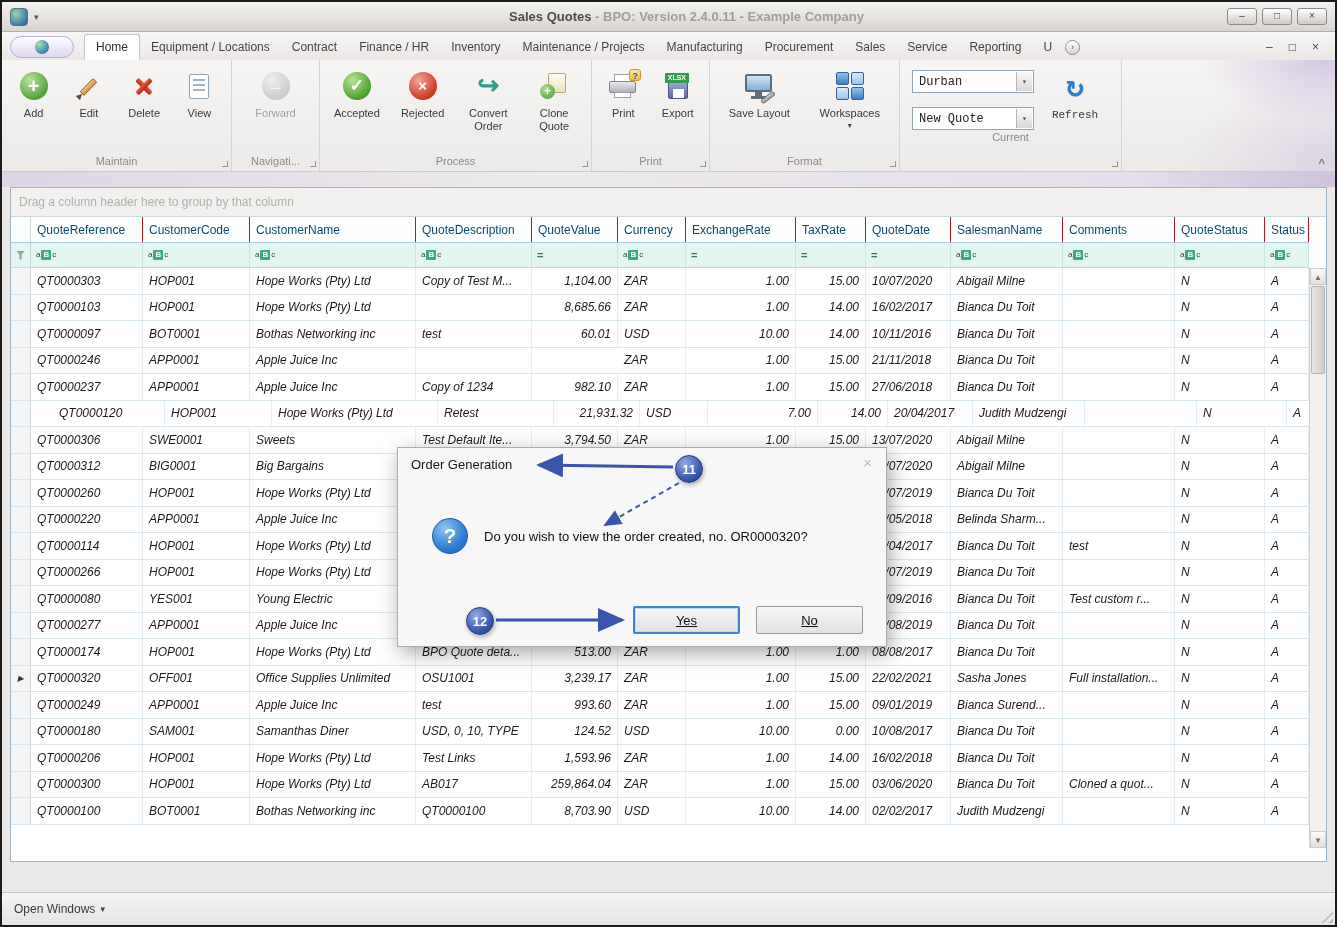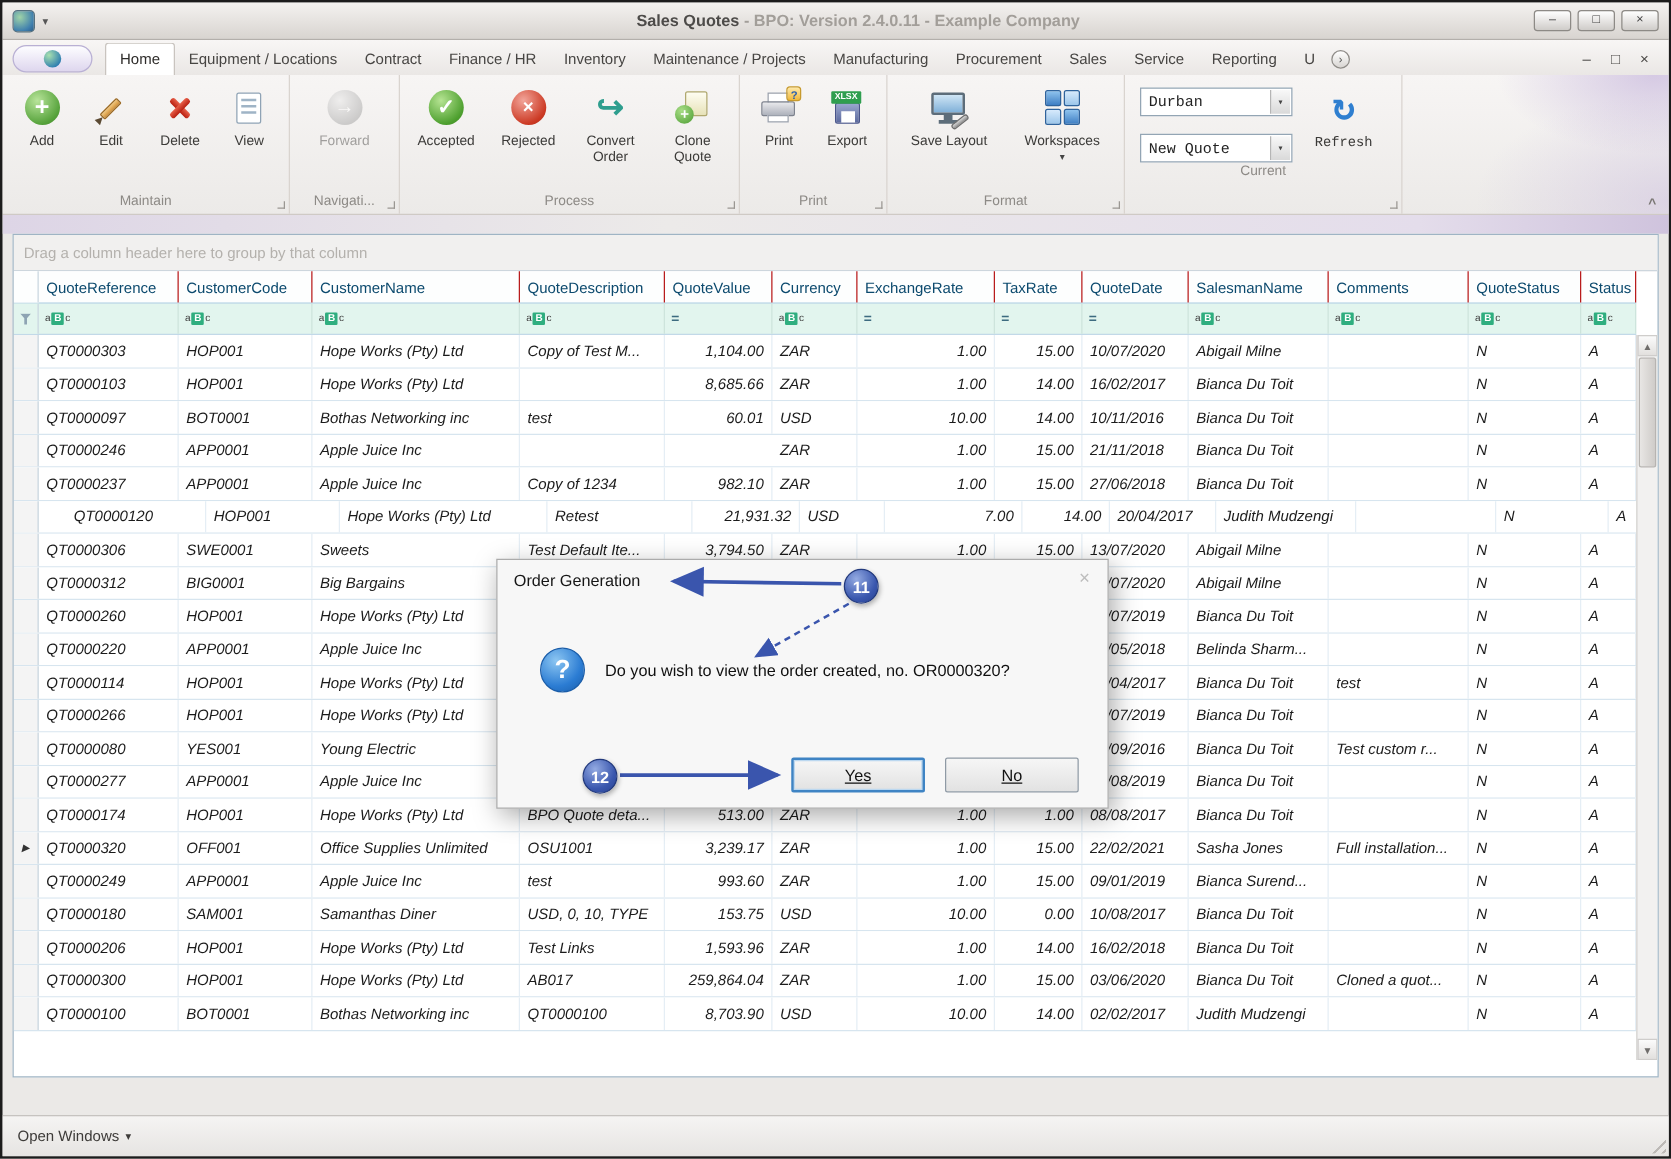--- a/index.html
+++ b/index.html
@@ -817,21 +817,21 @@
           <div class="dcell" style="width: 112px; flex: 0 0 auto;"></div>
           <div class="dcell" style="width: 90px; flex: 0 0 auto;">N</div>
           <div class="dcell" style="width: 44px; flex: 1 0 44px;">A</div>
         </div>
         <div class="grid-row data-row">
           <div class="ind"></div>
           <div class="dcell" style="width: 112px; flex: 0 0 auto;">QT0000180</div>
           <div class="dcell" style="width: 107px; flex: 0 0 auto;">SAM001</div>
           <div class="dcell" style="width: 166px; flex: 0 0 auto;">Samanthas Diner</div>
           <div class="dcell" style="width: 116px; flex: 0 0 auto;">USD, 0, 10, TYPE</div>
-          <div class="dcell num" style="width: 86px; flex: 0 0 auto;">153.75</div>
+          <div class="dcell num" style="width: 86px; flex: 0 0 auto;">124.52</div>
           <div class="dcell" style="width: 68px; flex: 0 0 auto;">USD</div>
           <div class="dcell num" style="width: 110px; flex: 0 0 auto;">10.00</div>
           <div class="dcell num" style="width: 70px; flex: 0 0 auto;">0.00</div>
           <div class="dcell" style="width: 85px; flex: 0 0 auto;">10/08/2017</div>
           <div class="dcell" style="width: 112px; flex: 0 0 auto;">Bianca Du Toit</div>
           <div class="dcell" style="width: 112px; flex: 0 0 auto;"></div>
           <div class="dcell" style="width: 90px; flex: 0 0 auto;">N</div>
           <div class="dcell" style="width: 44px; flex: 1 0 44px;">A</div>
         </div>
         <div class="grid-row data-row">

